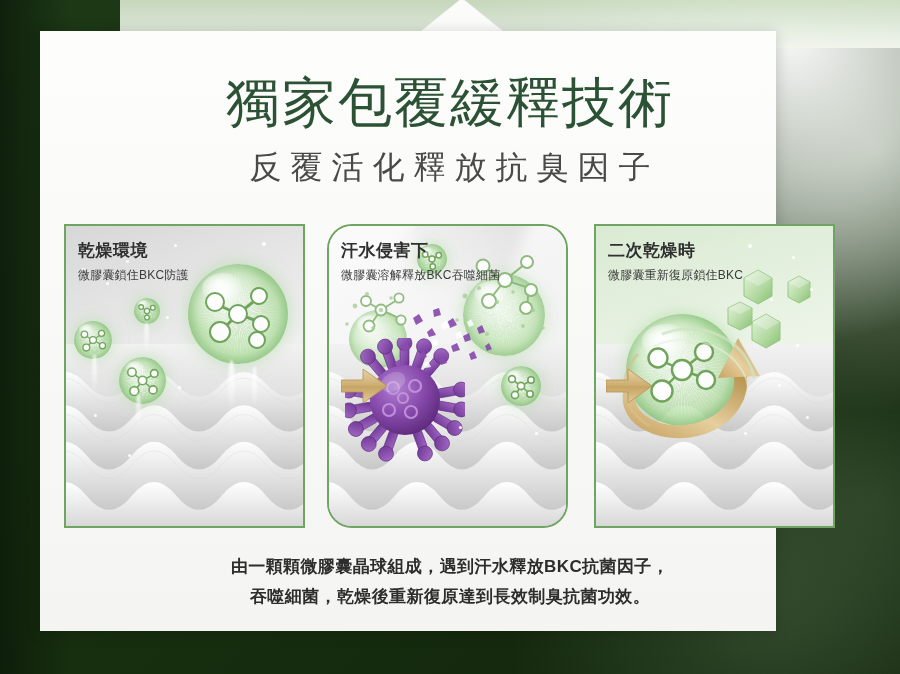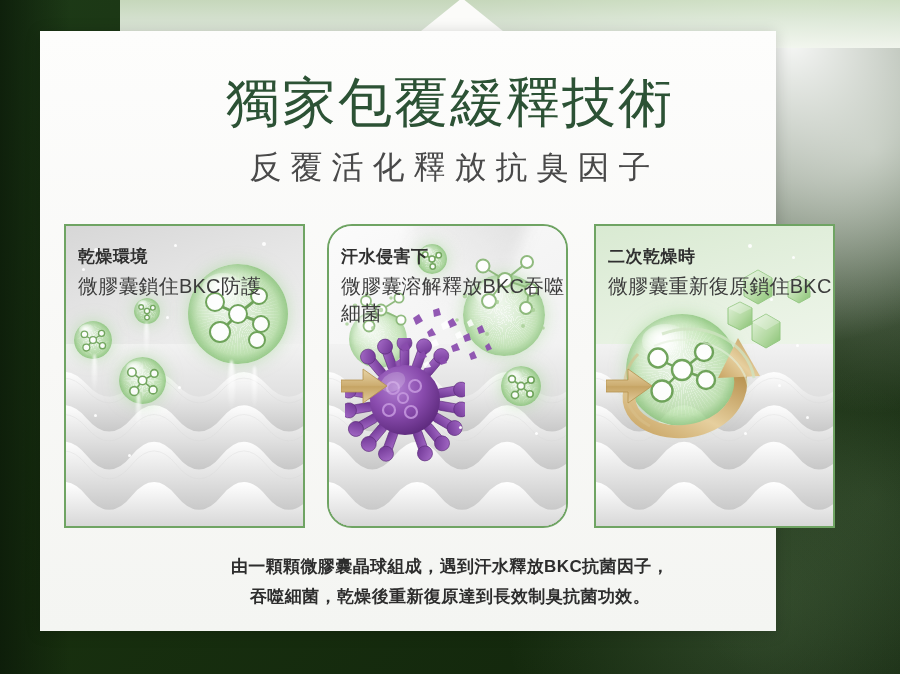--- a/index.html
+++ b/index.html
@@ -64,23 +64,23 @@
   #panels { position:absolute; left:24px; top:193px; width:796px; height:306px; }
   .panel {
     position:absolute; top:0; width:241px; height:304px;
     border:2px solid #6fa463; overflow:hidden;
     background:#f3f3f3;
   }
   #panel-0 { left:0px; }
   #panel-1 { left:263px;border-radius:25px; }
   #panel-2 { left:530px; }
 
-  .p-head { position:relative; z-index:6; padding:19px 0 0 12px; }
+  .p-head { position:relative; z-index:6; padding:13px 0 0 12px; }
   .p-title { font-size:17px; font-weight:bold; color:#2f2f2f; letter-spacing:.5px; }
-  .p-sub   { font-size:20px; color:#3c3c3c; margin-top:5px; letter-spacing:.2px; }
+  .p-sub   { font-size:12px; color:#3c3c3c; margin-top:5px; letter-spacing:.2px; }
 
   
   .wash { position:absolute; inset:0; z-index:0; }
   #wash-0 { background:linear-gradient(160deg,#d7d7d7 0%, #e6e6e6 28%, #f3f3f3 60%, #fafafa 100%); }
   #wash-1 { background:linear-gradient(150deg,#fbfbfb 0%, #f4f4f4 40%, #ededed 100%); }
   #wash-2 { background:linear-gradient(165deg,#d9ead2 0%, #e8f2e3 35%, #f4f8f1 70%, #fafcf8 100%); }
   #wash-1::after{
     content:""; position:absolute; left:30%; top:-12%; width:46%; height:55%;
     background:linear-gradient(200deg, rgba(205,205,205,.55), rgba(205,205,205,0) 70%);
     transform:rotate(18deg); filter:blur(7px);

